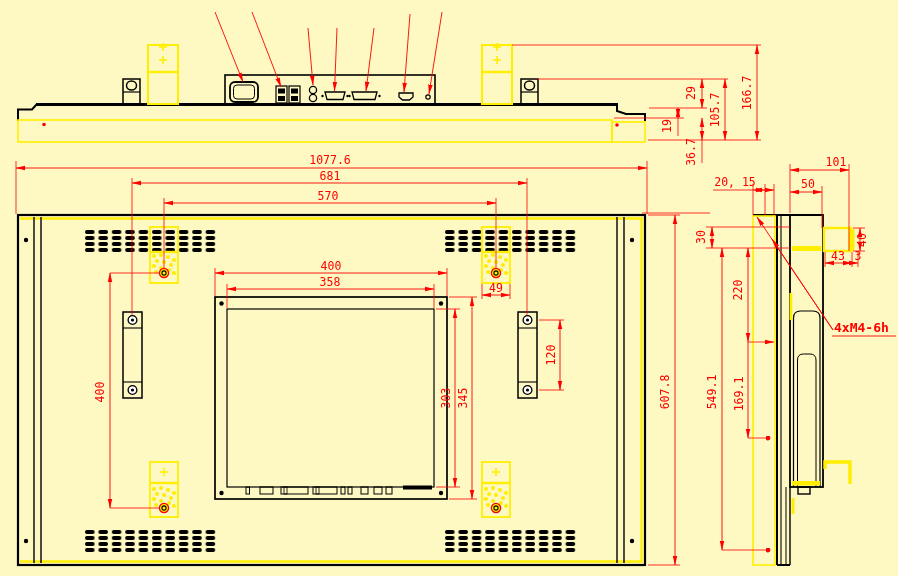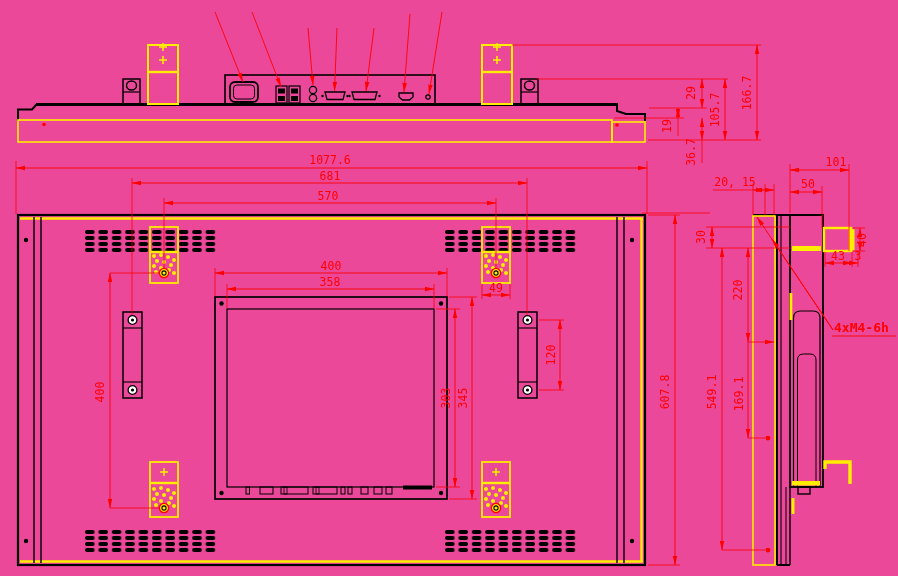--- a/index.html
+++ b/index.html
@@ -1,16 +1,16 @@
 <!DOCTYPE html>
 <html><head>
 <meta charset="utf-8">
 <style>
   html,body{margin:0;padding:0;background:#ffffff;}
-  .canvas{position:relative;width:898px;height:576px;background:#ec4899;overflow:hidden;}
+  .canvas{position:relative;width:898px;height:576px;background:#fef9c3;overflow:hidden;}
   svg{display:block;}
   .dim{stroke:#fe0000;stroke-width:0.9;fill:none;}
   .ext{stroke:#fe0000;stroke-width:0.8;fill:none;}
   .blk{stroke:#000000;fill:none;}
   .ylw{stroke:#ffee00;fill:none;}
   text.dimtxt{font-family:"DejaVu Sans Mono","Liberation Mono",monospace;font-size:11.5px;fill:#fe0000;}
   text.thread{font-family:"DejaVu Sans Mono","Liberation Mono",monospace;font-size:13px;fill:#fe0000;font-weight:bold;}
 </style>
 </head>
 <body>

